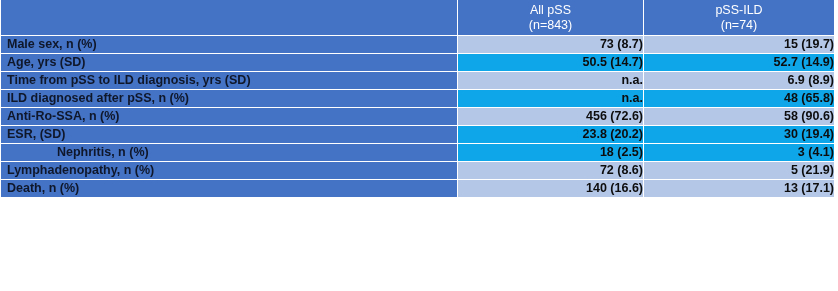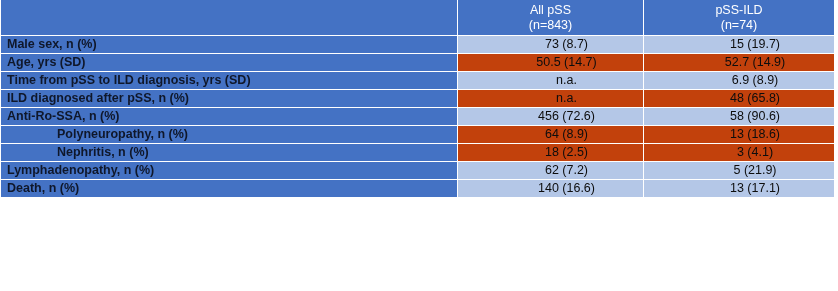--- a/index.html
+++ b/index.html
@@ -69,30 +69,30 @@
     background: #4472C4;
     color: #0f172a;
     font-weight: bold;
     padding-left: 6px;
     border-right: 1px solid #ffffff;
   }
   tbody td.lbl.indent {
     padding-left: 56px;
   }
   tbody td.val {
-    text-align: center;
+    text-align: right;
     color: #0d0d0d;
-    font-weight: normal;
+    font-weight: bold;
     padding-left: 32px;
   }
   tbody td.val.v1 {
     border-right: 1px solid #ffffff;
   }
   tbody tr.band-a td.val { background: #b4c7e7; }
-  tbody tr.band-b td.val { background: #c2410c; }
+  tbody tr.band-b td.val { background: #0ea5e9; }
   tbody tr:last-child td { border-bottom: 0; }
 </style>
 </head>
 <body>
 
 <div id="table-wrap">
   <table class="data-table">
     <colgroup>
       <col class="c-label">
       <col class="c-v1">
@@ -131,32 +131,32 @@
           <td class="lbl">ILD diagnosed after pSS, n (%)</td>
           <td class="val v1">n.a.</td>
           <td class="val v2">48 (65.8)</td>
         </tr>
         <tr class="band-a">
           <td class="lbl">Anti-Ro-SSA, n (%)</td>
           <td class="val v1">456 (72.6)</td>
           <td class="val v2">58 (90.6)</td>
         </tr>
         <tr class="band-b">
-          <td class="lbl indent">Polyneuropathy, n (%)</td>
-          <td class="val v1">64 (8.9)</td>
-          <td class="val v2">13 (18.6)</td>
+          <td class="lbl">ESR, (SD)</td>
+          <td class="val v1">23.8 (20.2)</td>
+          <td class="val v2">30 (19.4)</td>
         </tr>
         <tr class="band-b">
           <td class="lbl indent">Nephritis, n (%)</td>
           <td class="val v1">18 (2.5)</td>
           <td class="val v2">3 (4.1)</td>
         </tr>
         <tr class="band-a">
           <td class="lbl">Lymphadenopathy, n (%)</td>
-          <td class="val v1">62 (7.2)</td>
+          <td class="val v1">72 (8.6)</td>
           <td class="val v2">5 (21.9)</td>
         </tr>
         <tr class="band-a">
           <td class="lbl">Death, n (%)</td>
           <td class="val v1">140 (16.6)</td>
           <td class="val v2">13 (17.1)</td>
         </tr>
       </tbody>
   </table>
 </div>

